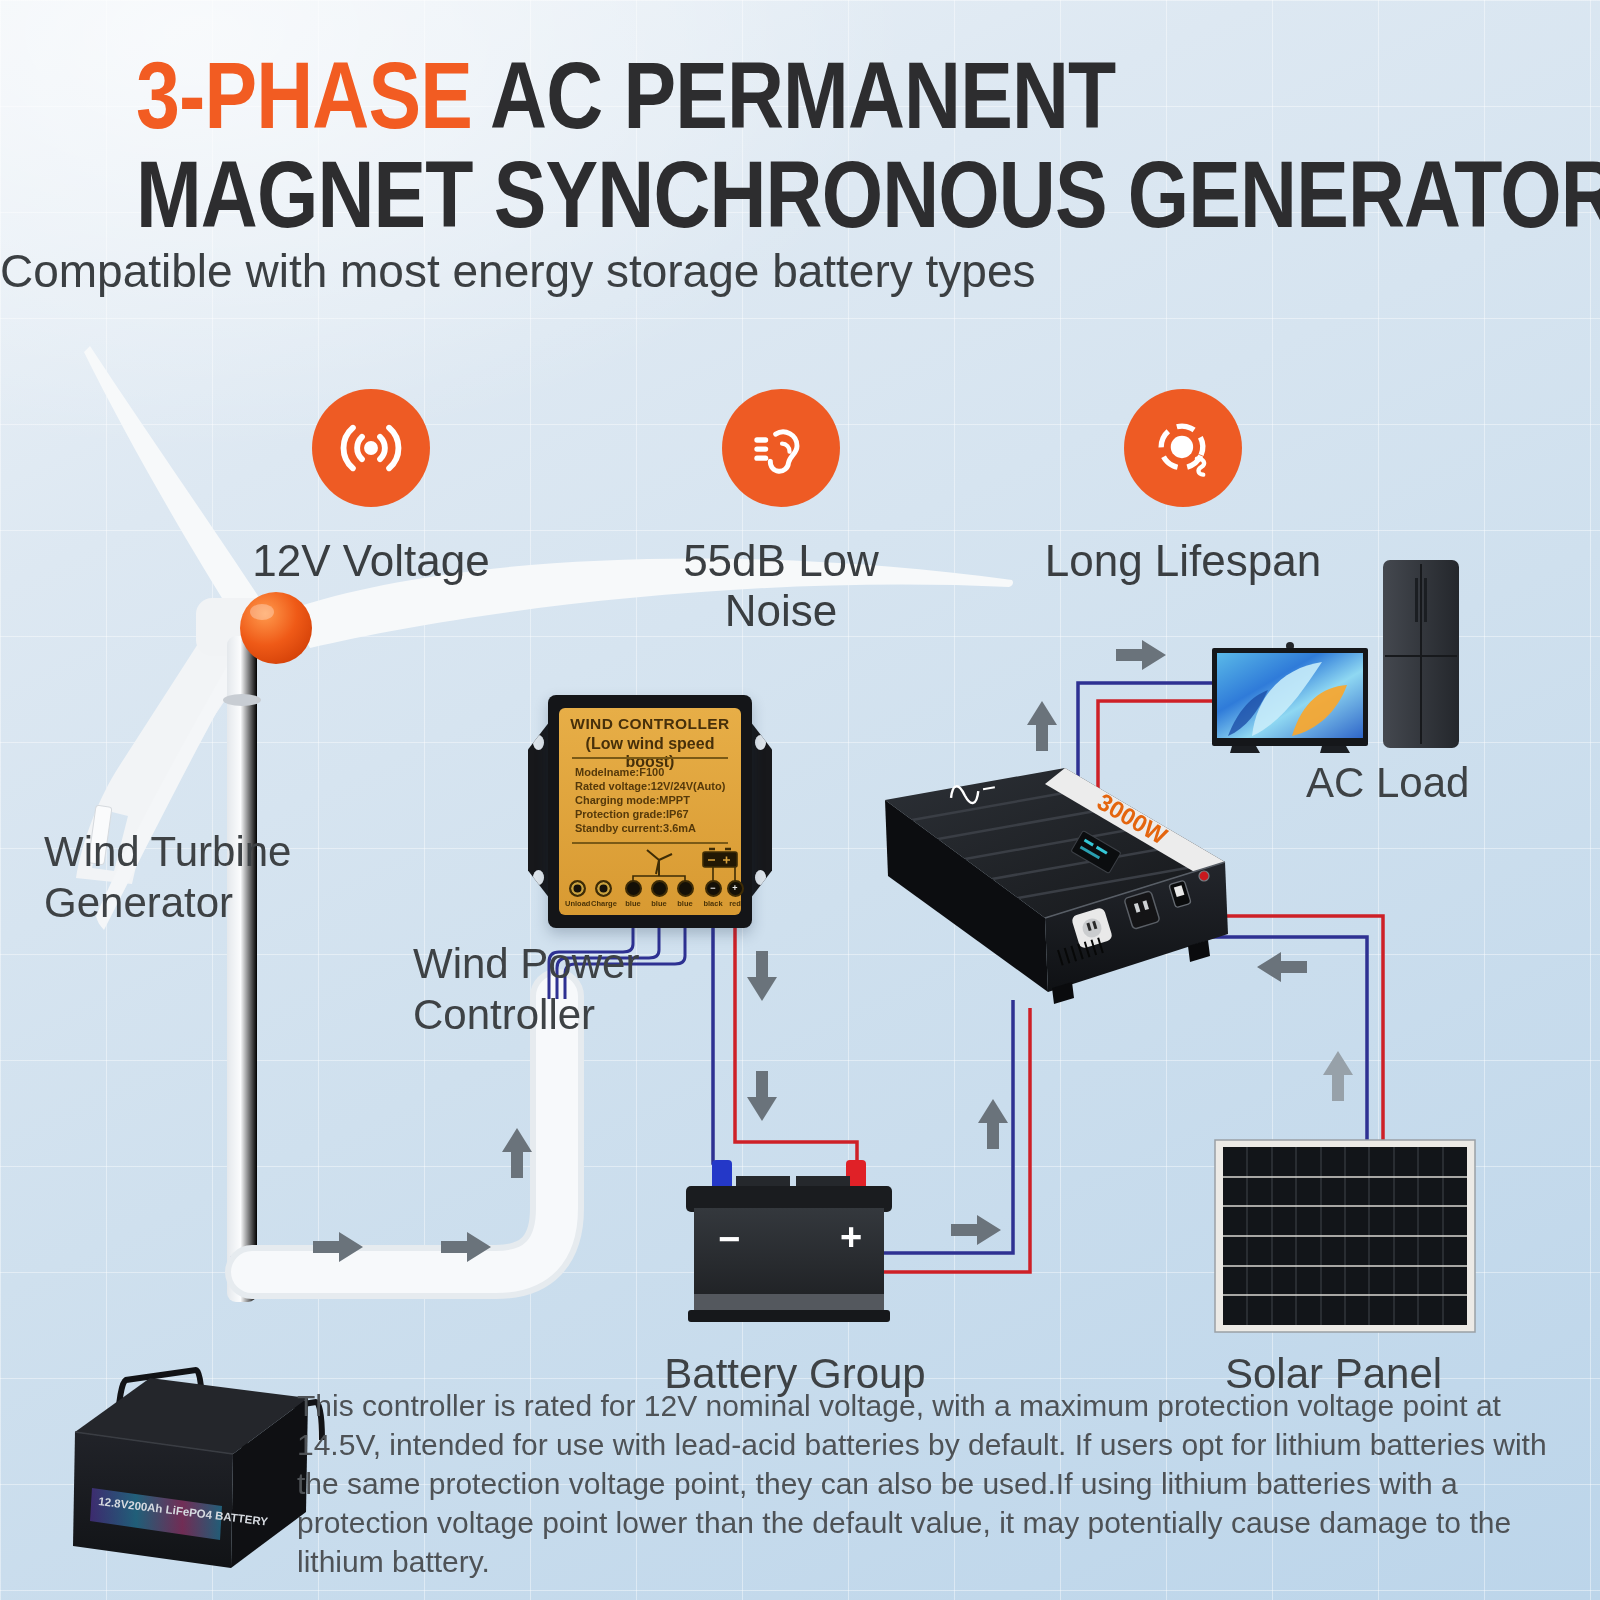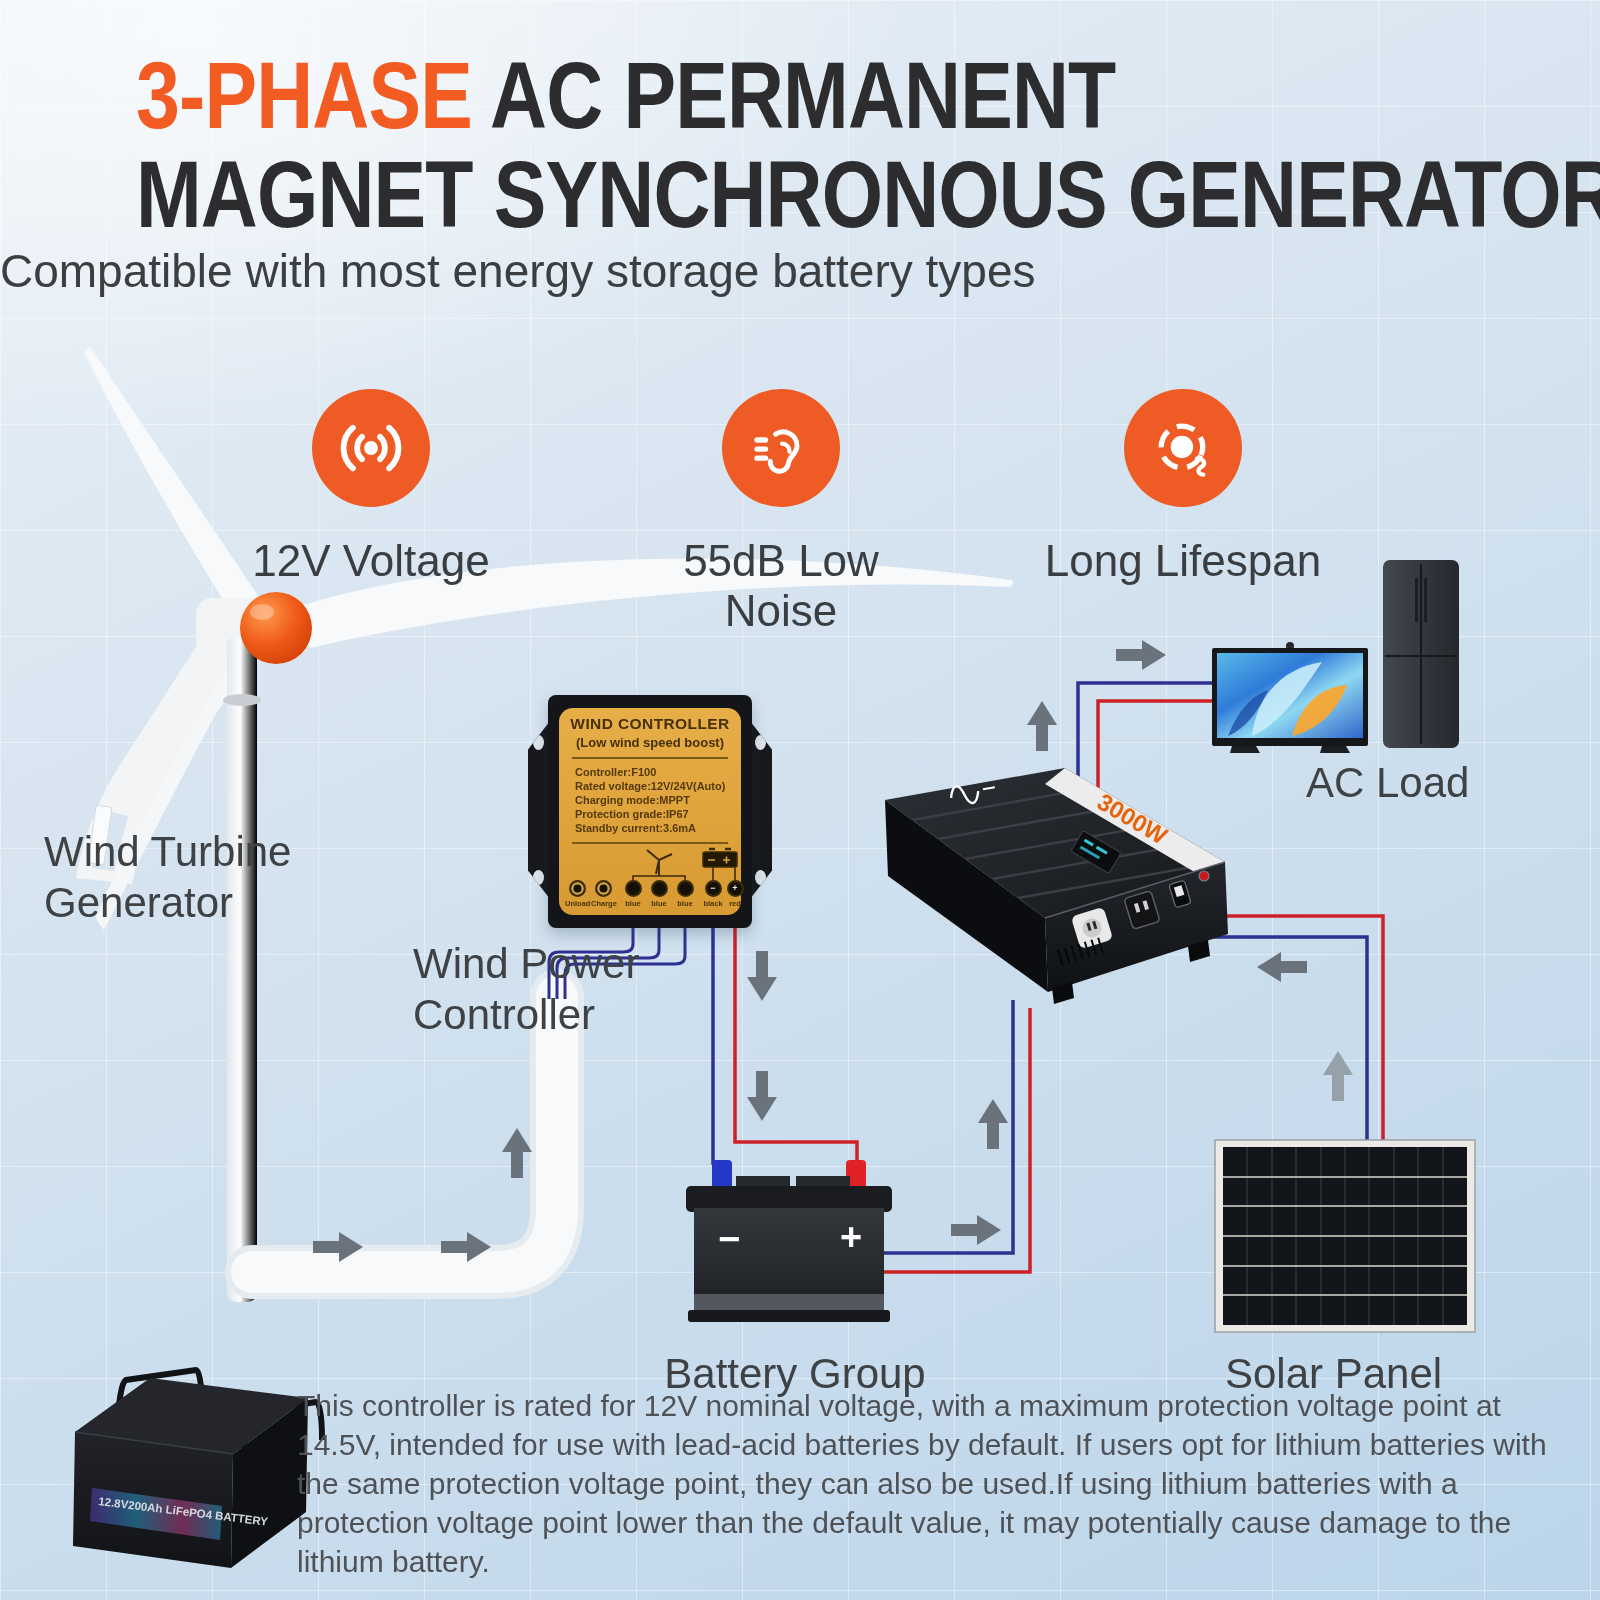--- a/index.html
+++ b/index.html
@@ -21,24 +21,24 @@
   .lbl{position:absolute;font-size:42px;color:#3e4245;line-height:1.22;}
   .art{position:absolute;left:0;top:0;}
   
   .ctrl{position:absolute;left:548px;top:695px;width:204px;height:233px;}
   .ctrl-body{position:absolute;inset:0;background:#141518;border-radius:8px;box-shadow:0 6px 14px rgba(30,50,80,.25);}
   .wing{position:absolute;width:22px;height:178px;top:26px;background:#17181b;}
   .wing.l{left:-20px;clip-path:polygon(100% 0,100% 100%,0 84%,0 16%);}
   .wing.r{right:-20px;clip-path:polygon(0 0,0 100%,100% 84%,100% 16%);}
   .hole{position:absolute;width:11px;height:15px;border-radius:50%;background:#dde4ea;left:5px;}
   .hole.b{top:auto;bottom:14px;} .hole.t{top:14px;}
-  .ctrl-panel{position:absolute;left:11px;top:13px;width:182px;height:207px;border-radius:14px;
+  .ctrl-panel{position:absolute;left:11px;top:13px;width:182px;height:207px;border-radius:6px;
     background:linear-gradient(180deg,#E7AE47,#D89A32);}
   .ct-title{position:absolute;top:7px;width:100%;text-align:center;font-weight:700;font-size:15.5px;letter-spacing:.4px;color:#47300a;}
-  .ct-sub{position:absolute;top:27px;width:100%;text-align:center;font-weight:700;font-size:13px;color:#47300a;}
+  .ct-sub{position:absolute;top:27px;width:100%;text-align:center;font-weight:700;font-size:16px;color:#47300a;}
   .ct-hr{position:absolute;left:13px;right:13px;height:1.5px;background:#7a5a16;}
   .ct-specs{position:absolute;left:16px;top:57px;font-size:11px;font-weight:700;color:#55390a;line-height:14px;}
   .term{position:absolute;top:172px;width:24px;text-align:center;}
   .term-c{width:13px;height:13px;border-radius:50%;border:2.5px solid #3e2c06;background:#141007;margin:0 auto;line-height:12px;font-size:9px;font-weight:700;color:#e9e9e9;}
   .term-c.ring{background:#17120a;box-shadow:inset 0 0 0 2.5px #caa23f;}
   .term-l{display:block;margin-top:2px;font-size:7.5px;font-weight:700;color:#4a3307;}
   .foot{position:absolute;left:297px;top:1386px;width:1284px;font-size:30px;line-height:1.3;color:#4e5256;}
 </style>
 </head>
 <body>
@@ -310,21 +310,21 @@
     <div class="wing r">
         <div class="hole t"></div>
         <div class="hole b"></div>
       </div>
     <div class="ctrl-body"></div>
     <div class="ctrl-panel">
       <div class="ct-title">WIND CONTROLLER</div>
       <div class="ct-sub">(Low wind speed boost)</div>
       <div class="ct-hr" style="top:49px;"></div>
       <div class="ct-specs">
-        <div>Controller:F100</div>
+        <div>Modelname:F100</div>
         <div>Rated voltage:12V/24V(Auto)</div>
         <div>Charging mode:MPPT</div>
         <div>Protection grade:IP67</div>
         <div>Standby current:3.6mA</div>
       </div>
       <div class="ct-hr" style="top:134px;"></div>
       <svg style="position:absolute;left:0;top:138px;" width="182" height="36" viewBox="0 0 182 36">
         <g stroke="#3e2c06" stroke-width="2" fill="none">
           <path d="M100,14 V30 M100,14 L88,4 M100,14 L113,8 M100,14 L97,28"></path>
           <path d="M74,36 V30 H126 V36" stroke-width="1.6"></path>

